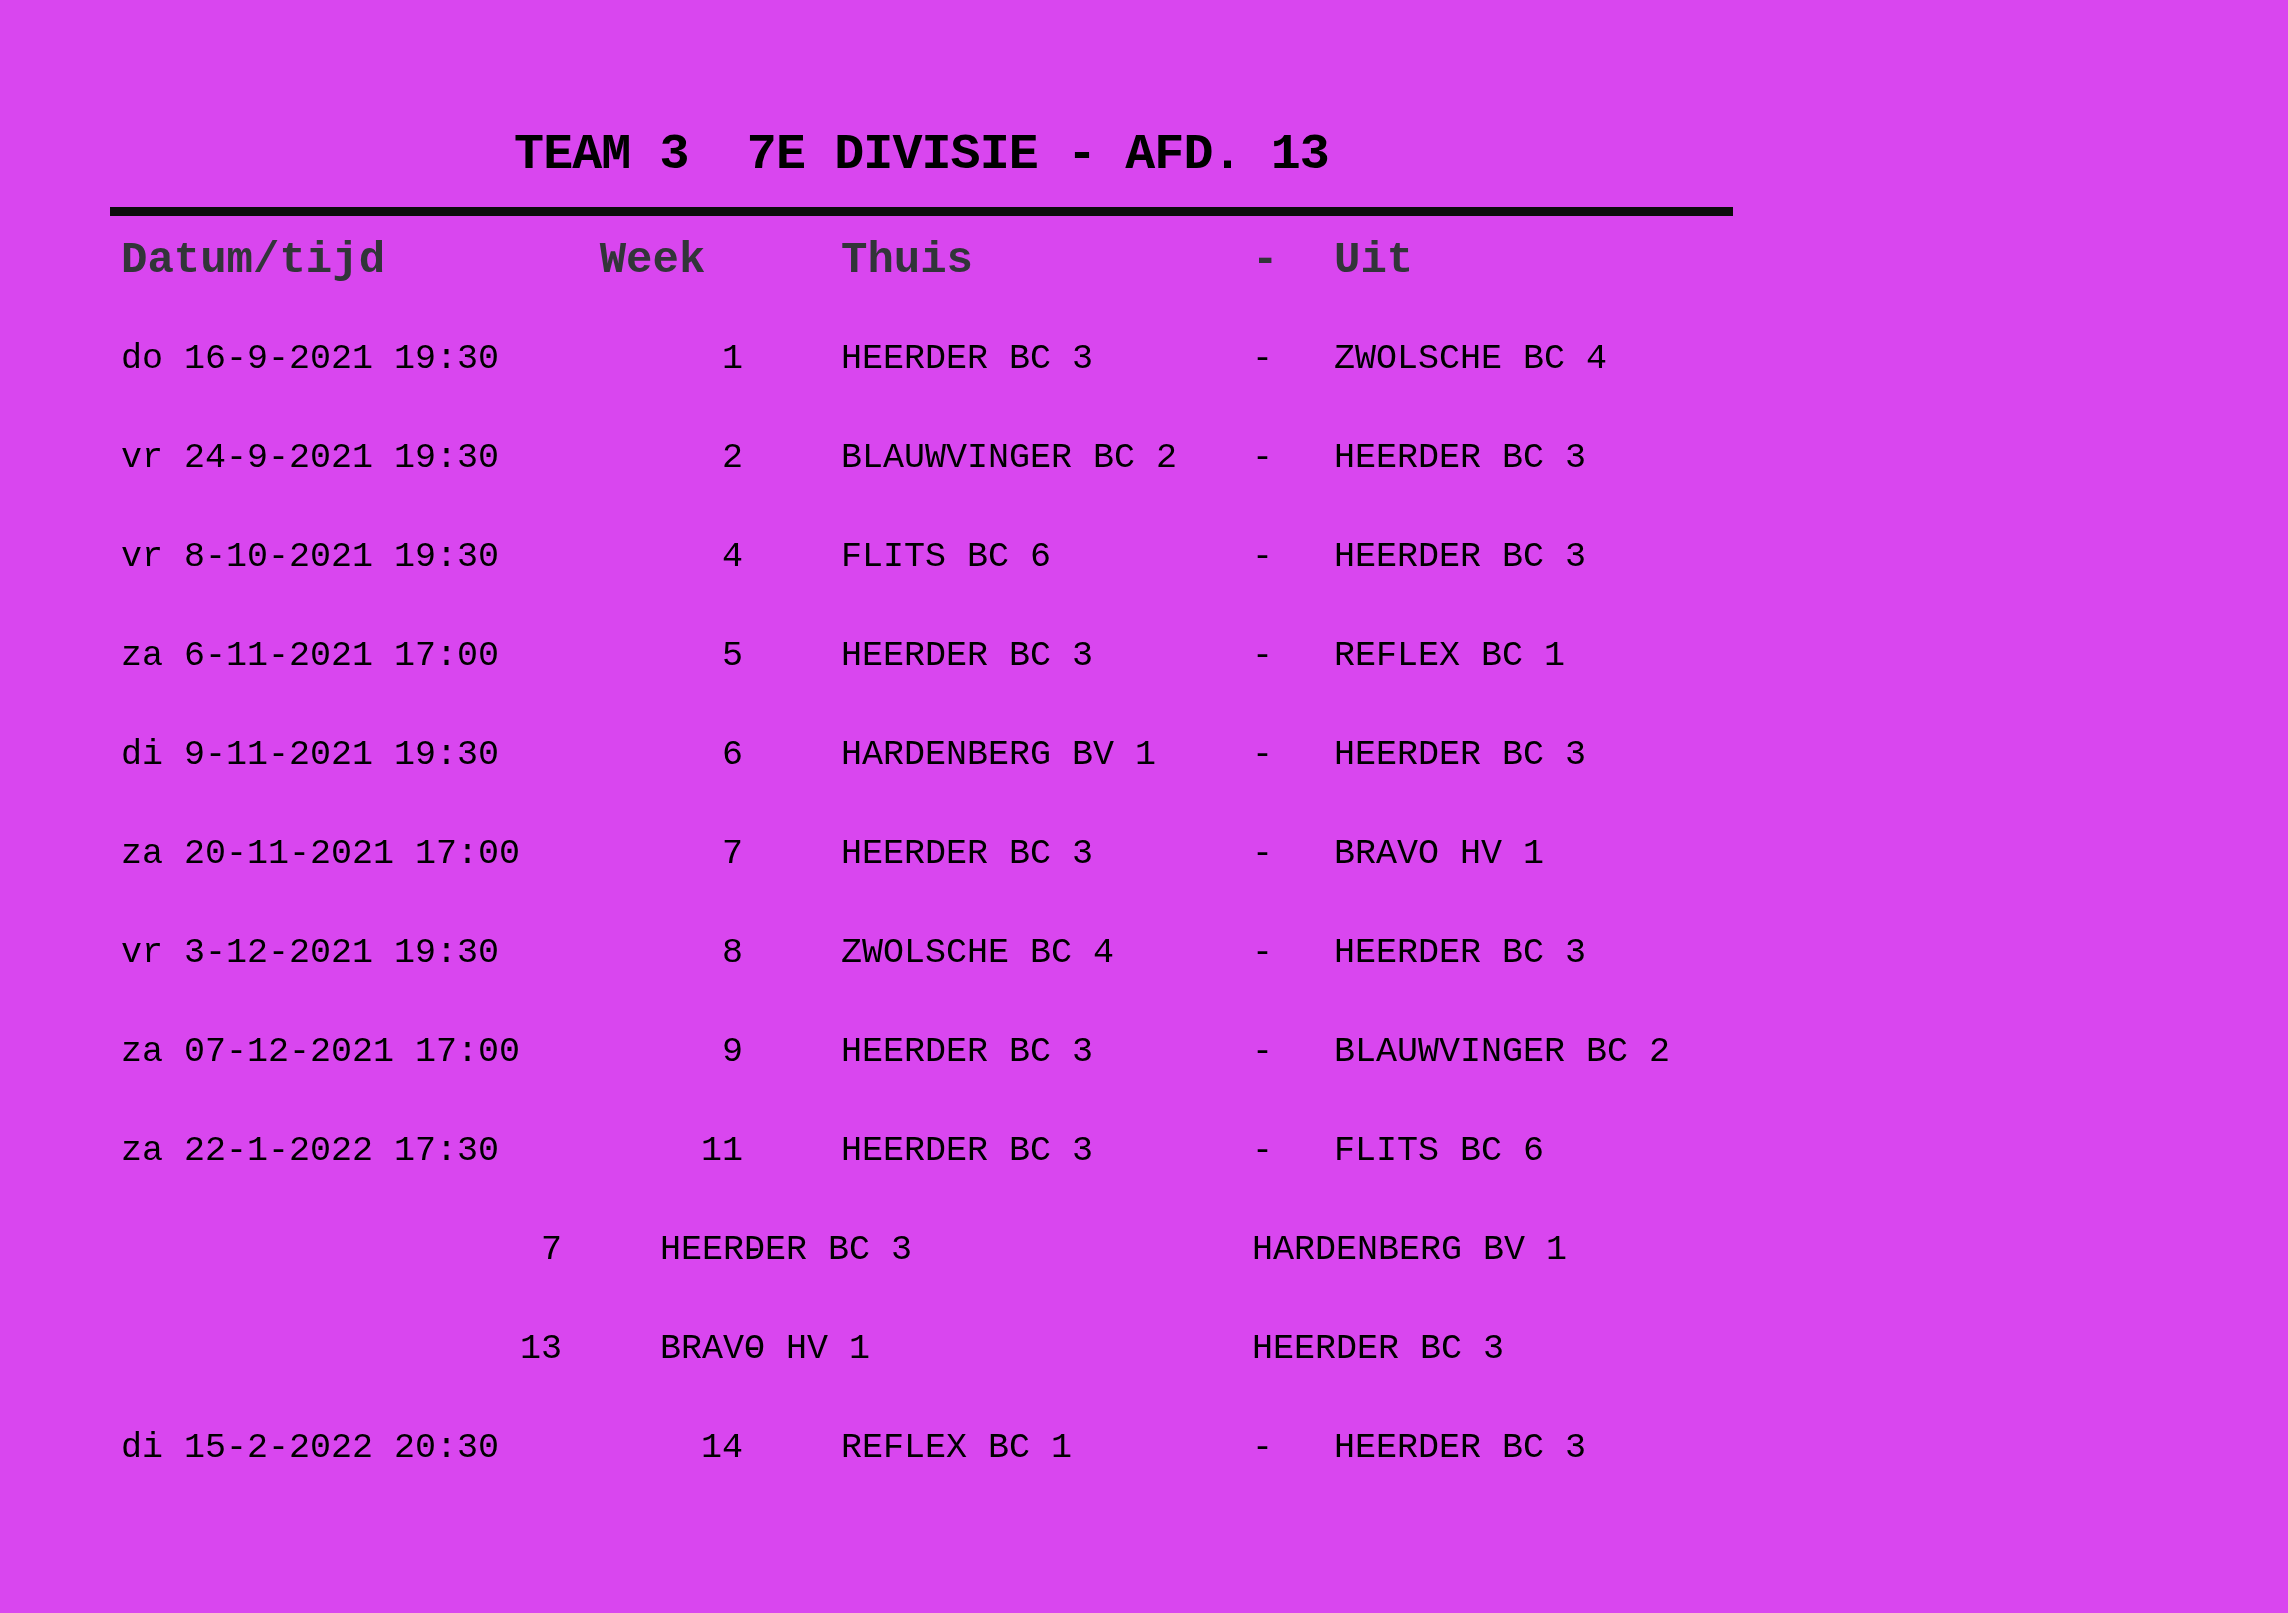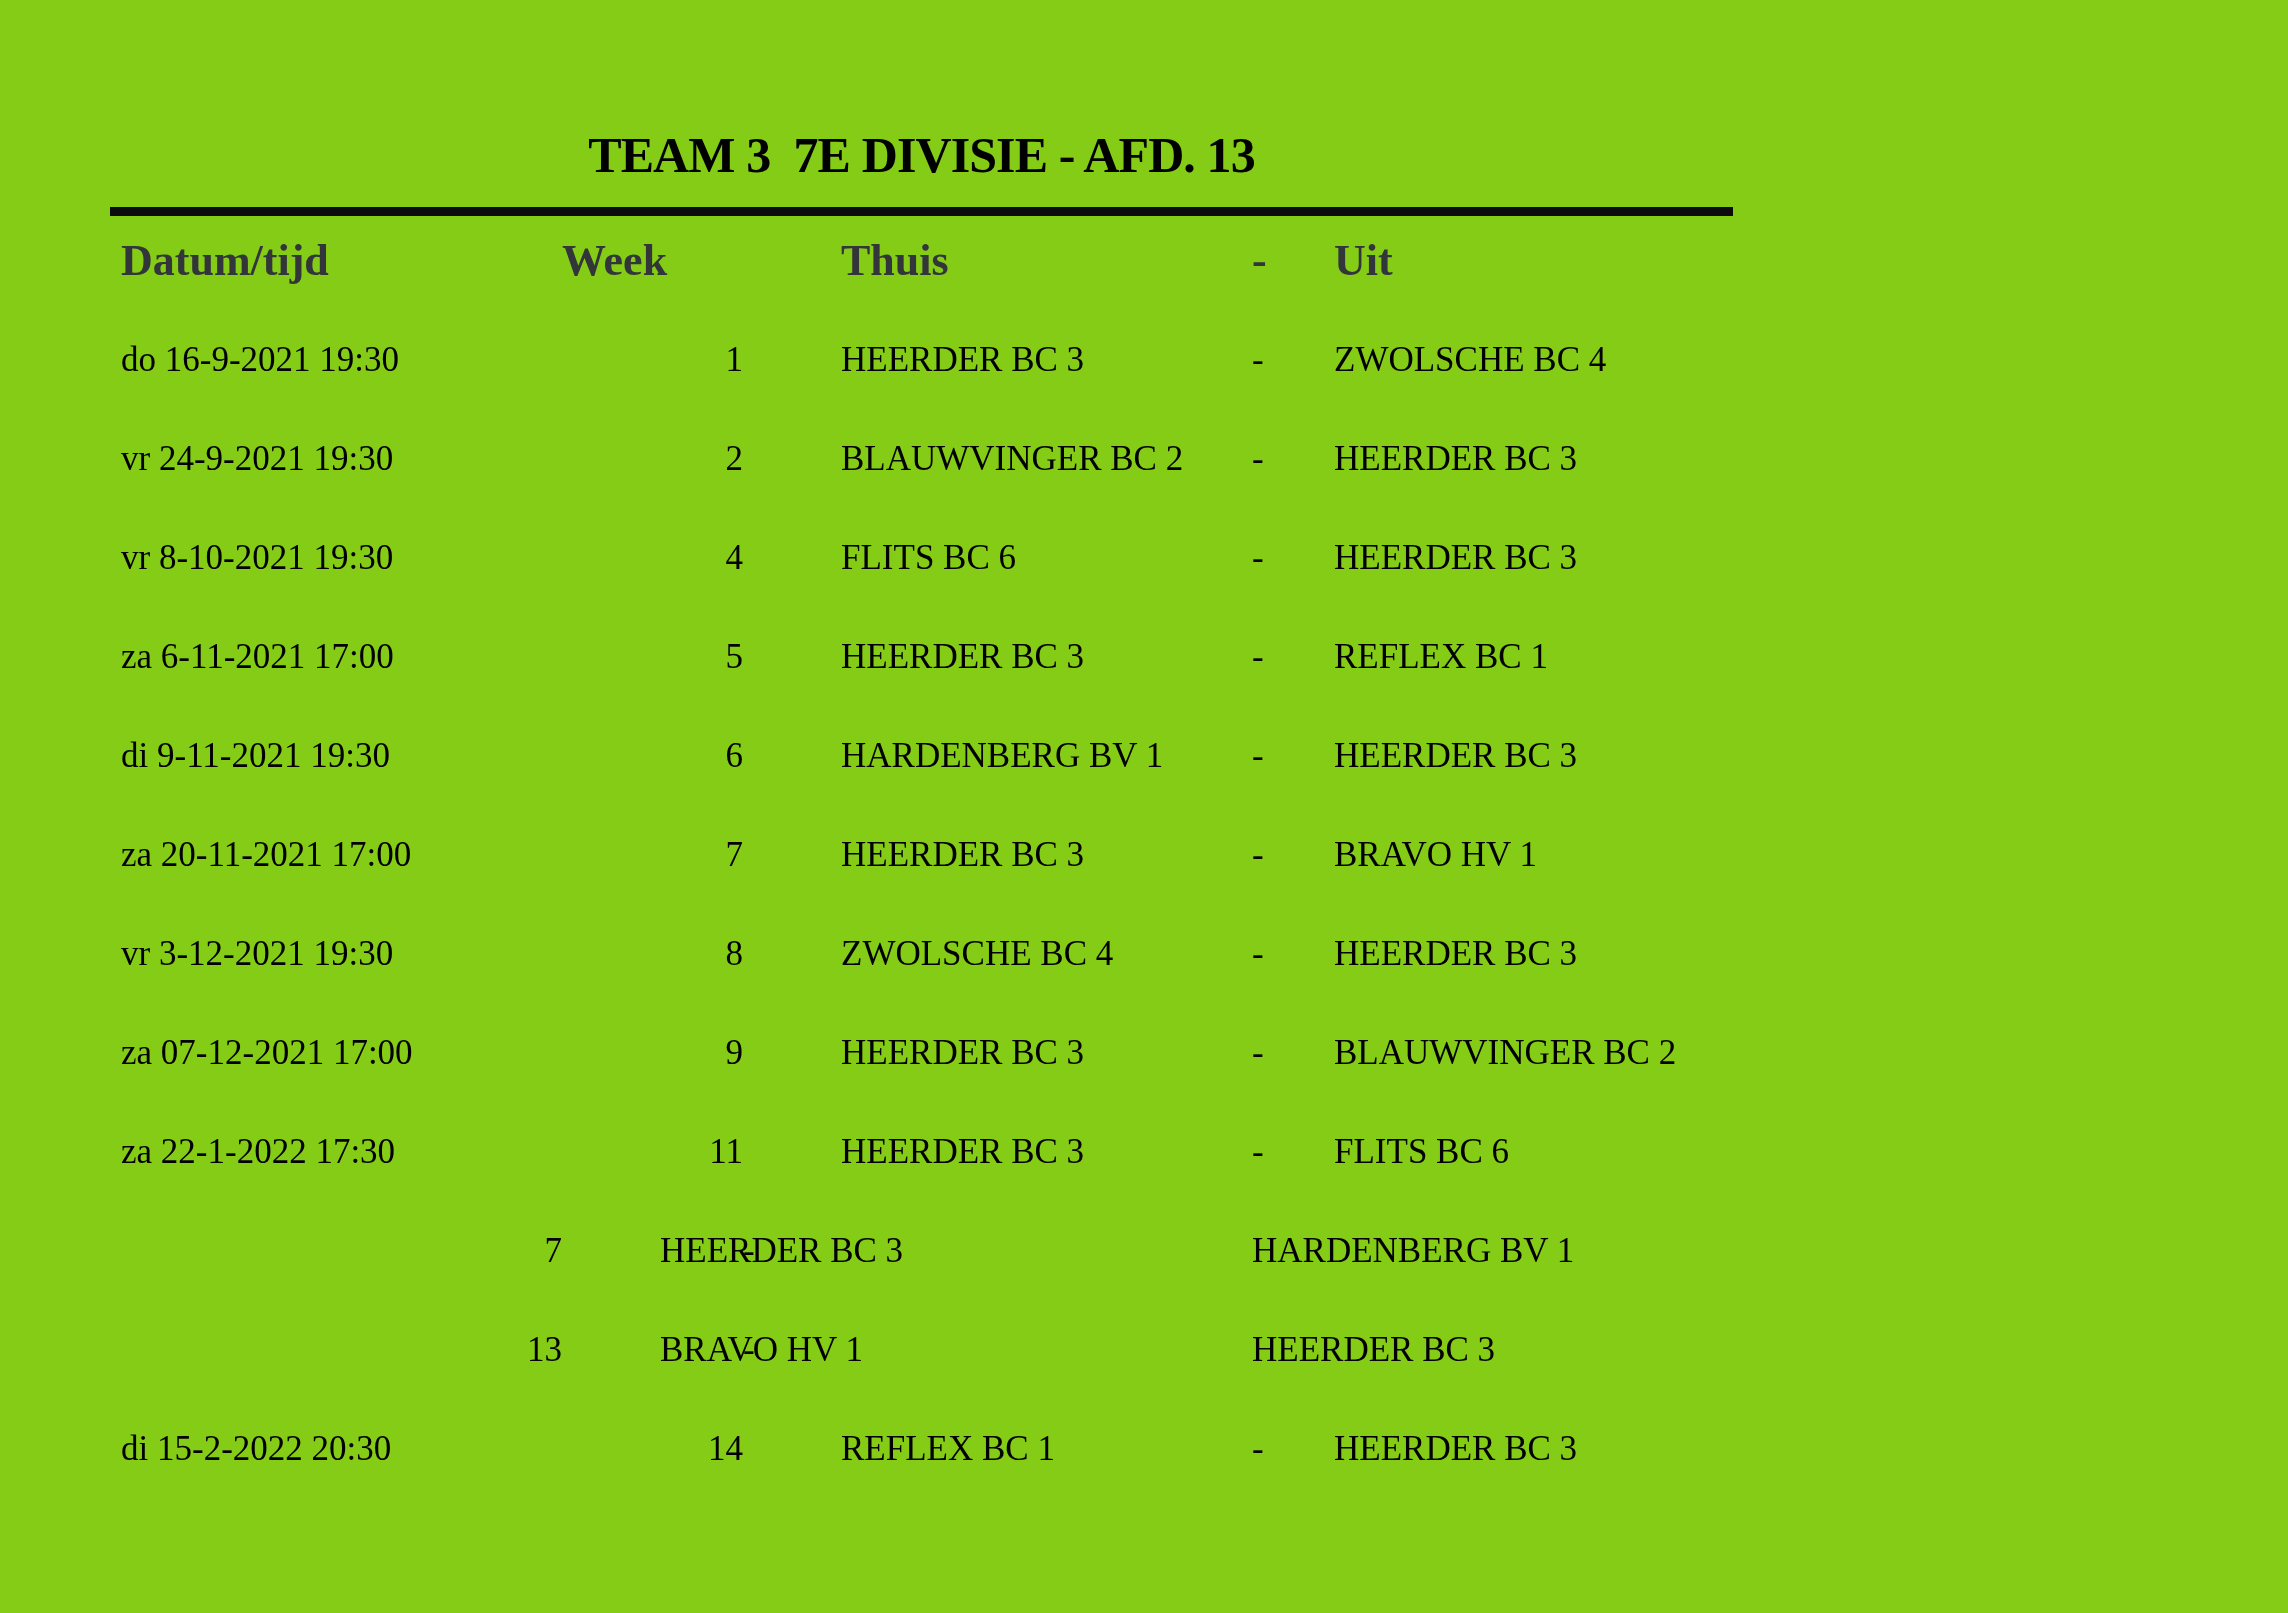--- a/index.html
+++ b/index.html
@@ -4,22 +4,22 @@
 <style>
   html, body {
     margin: 0;
     padding: 0;
     background: #ffffff;
   }
   .doc {
     position: relative;
     width: 2289px;
     height: 1613px;
-    background: #84cc16;
-    font-family: Liberation Serif, serif;
+    background: #d946ef;
+    font-family: Liberation Mono, monospace;
     color: #000000;
     overflow: hidden;
   }
   .title {
     position: absolute;
     left: 110px;
     top: 129px;
     width: 1623px;
     text-align: center;
     font-size: 50px;
@@ -55,21 +55,21 @@
     white-space: nowrap;
     overflow: visible;
   }
   .cell-week { text-align: right; }
   .cell-thuis { padding-left: 98px; box-sizing: border-box; }
   .header-row > div {
     font-weight: bold;
     color: #323539;
     font-size: 44px;
   }
-  .header-row .cell-week { text-align: left; }
+  .header-row .cell-week { text-align: center; }
 </style>
 </head>
 <body>
 
 <div class="doc">
 
   <div class="title">TEAM 3  7E DIVISIE - AFD. 13</div>
 
   <div class="title-rule"></div>
 

